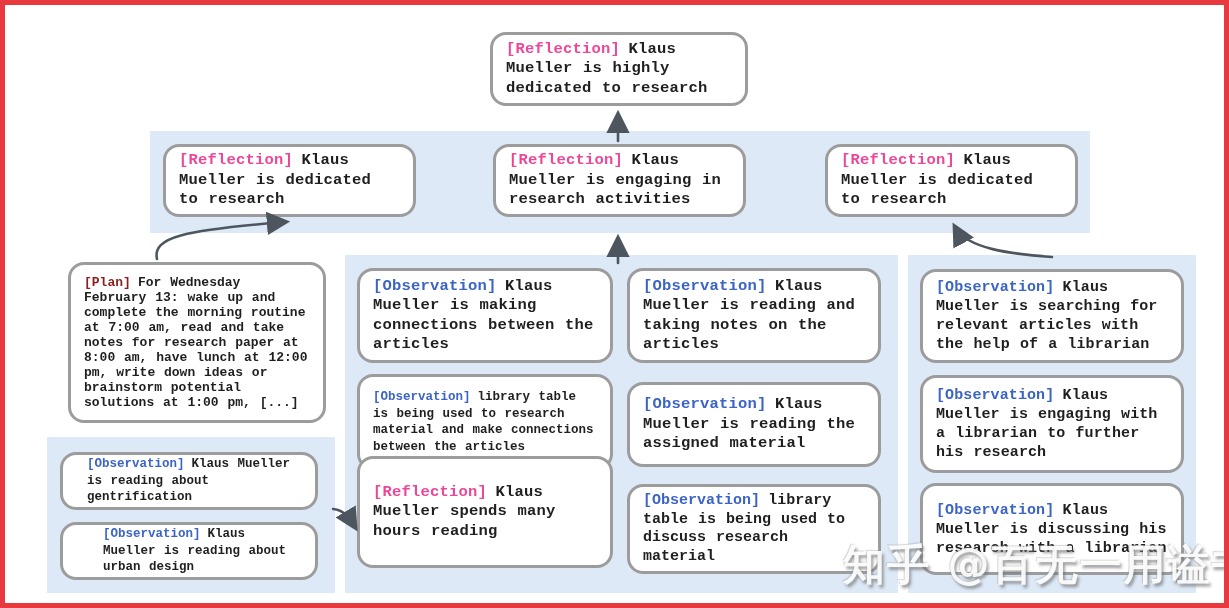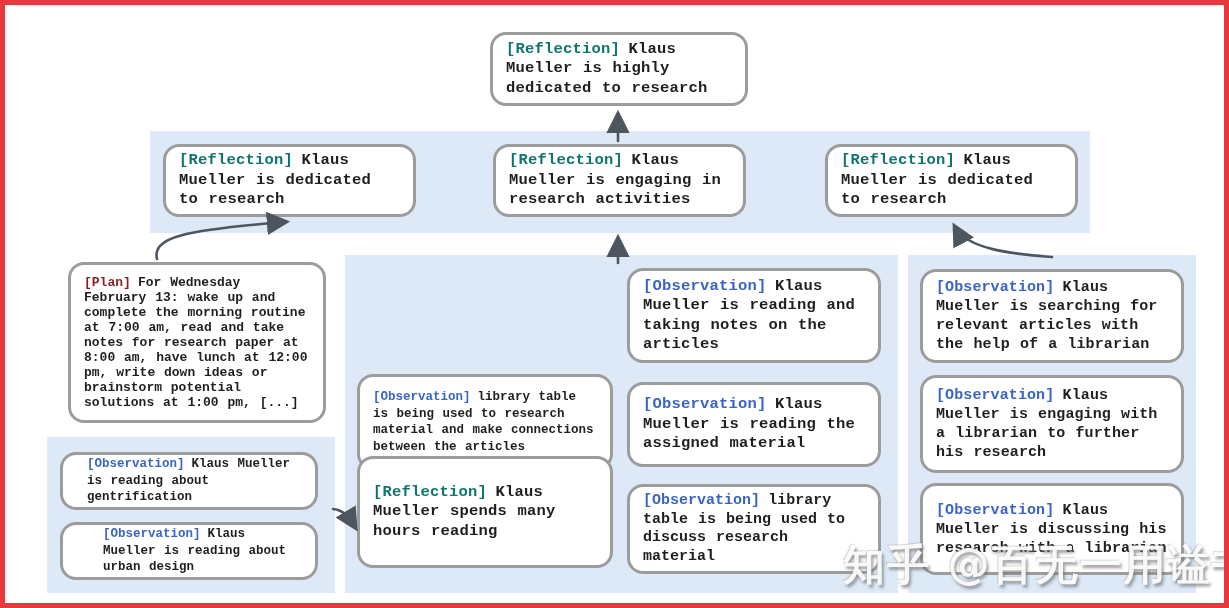--- a/index.html
+++ b/index.html
@@ -35,21 +35,21 @@
   }
   .box-text { text-align: left; word-spacing: 1px; }
 
   .fs16 { font-size: 15.5px; line-height: 19.5px; letter-spacing: 0.2px; }
   .fs15 { font-size: 15px;   line-height: 19px;   letter-spacing: 0.1px; }
   .fs14 { font-size: 15px; line-height: 18.5px; }
   .fs13 { font-size: 13px;   line-height: 15px;   }
   .fs12 { font-size: 12.5px; line-height: 16.5px; }
 
   .tag { margin-right: 0.55em; }
-  .tag-reflection  { color: #0f766e; }
+  .tag-reflection  { color: #ec4899; }
   .tag-observation { color: #3b64c6; }
   .tag-plan        { color: #8b1e1e; }
 
   .arrows {
     position: absolute;
     left: 0; top: 0;
     width: 1229px; height: 608px;
     z-index: 3;
     pointer-events: none;
   }
@@ -110,20 +110,23 @@
     <div class="box-text"><span class="tag tag-plan">[Plan]</span><span>For Wednesday February 13: wake up and complete the morning routine at 7:00 am, read and take notes for research paper at 8:00 am, have lunch at 12:00 pm, write down ideas or brainstorm potential solutions at 1:00 pm, [...]</span></div>
   </div>
 
   <div class="box fs12" style="left:55px; top:447px; width:258px; height:58px;padding-left:24px;">
     <div class="box-text"><span class="tag tag-observation">[Observation]</span><span>Klaus Mueller is reading about gentrification</span></div>
   </div>
   <div class="box fs12" style="left:55px; top:517px; width:258px; height:58px;padding-left:40px;">
     <div class="box-text"><span class="tag tag-observation">[Observation]</span><span>Klaus Mueller is reading about urban design</span></div>
   </div>
 
+  <div class="box fs16" style="left:352px; top:263px; width:256px; height:95px;">
+    <div class="box-text"><span class="tag tag-observation">[Observation]</span><span>Klaus Mueller is making connections between the articles</span></div>
+  </div>
   <div class="box fs12" style="left:352px; top:369px; width:256px; height:96px;">
     <div class="box-text"><span class="tag tag-observation">[Observation]</span><span>library table is being used to research material and make connections between the articles</span></div>
   </div>
   <div class="box fs16" style="left:352px; top:451px; width:256px; height:112px;">
     <div class="box-text"><span class="tag tag-reflection">[Reflection]</span><span>Klaus Mueller spends many hours reading</span></div>
   </div>
 
   <div class="box fs16" style="left:622px; top:263px; width:254px; height:95px;">
     <div class="box-text"><span class="tag tag-observation">[Observation]</span><span>Klaus Mueller is reading and taking notes on the articles</span></div>
   </div>

